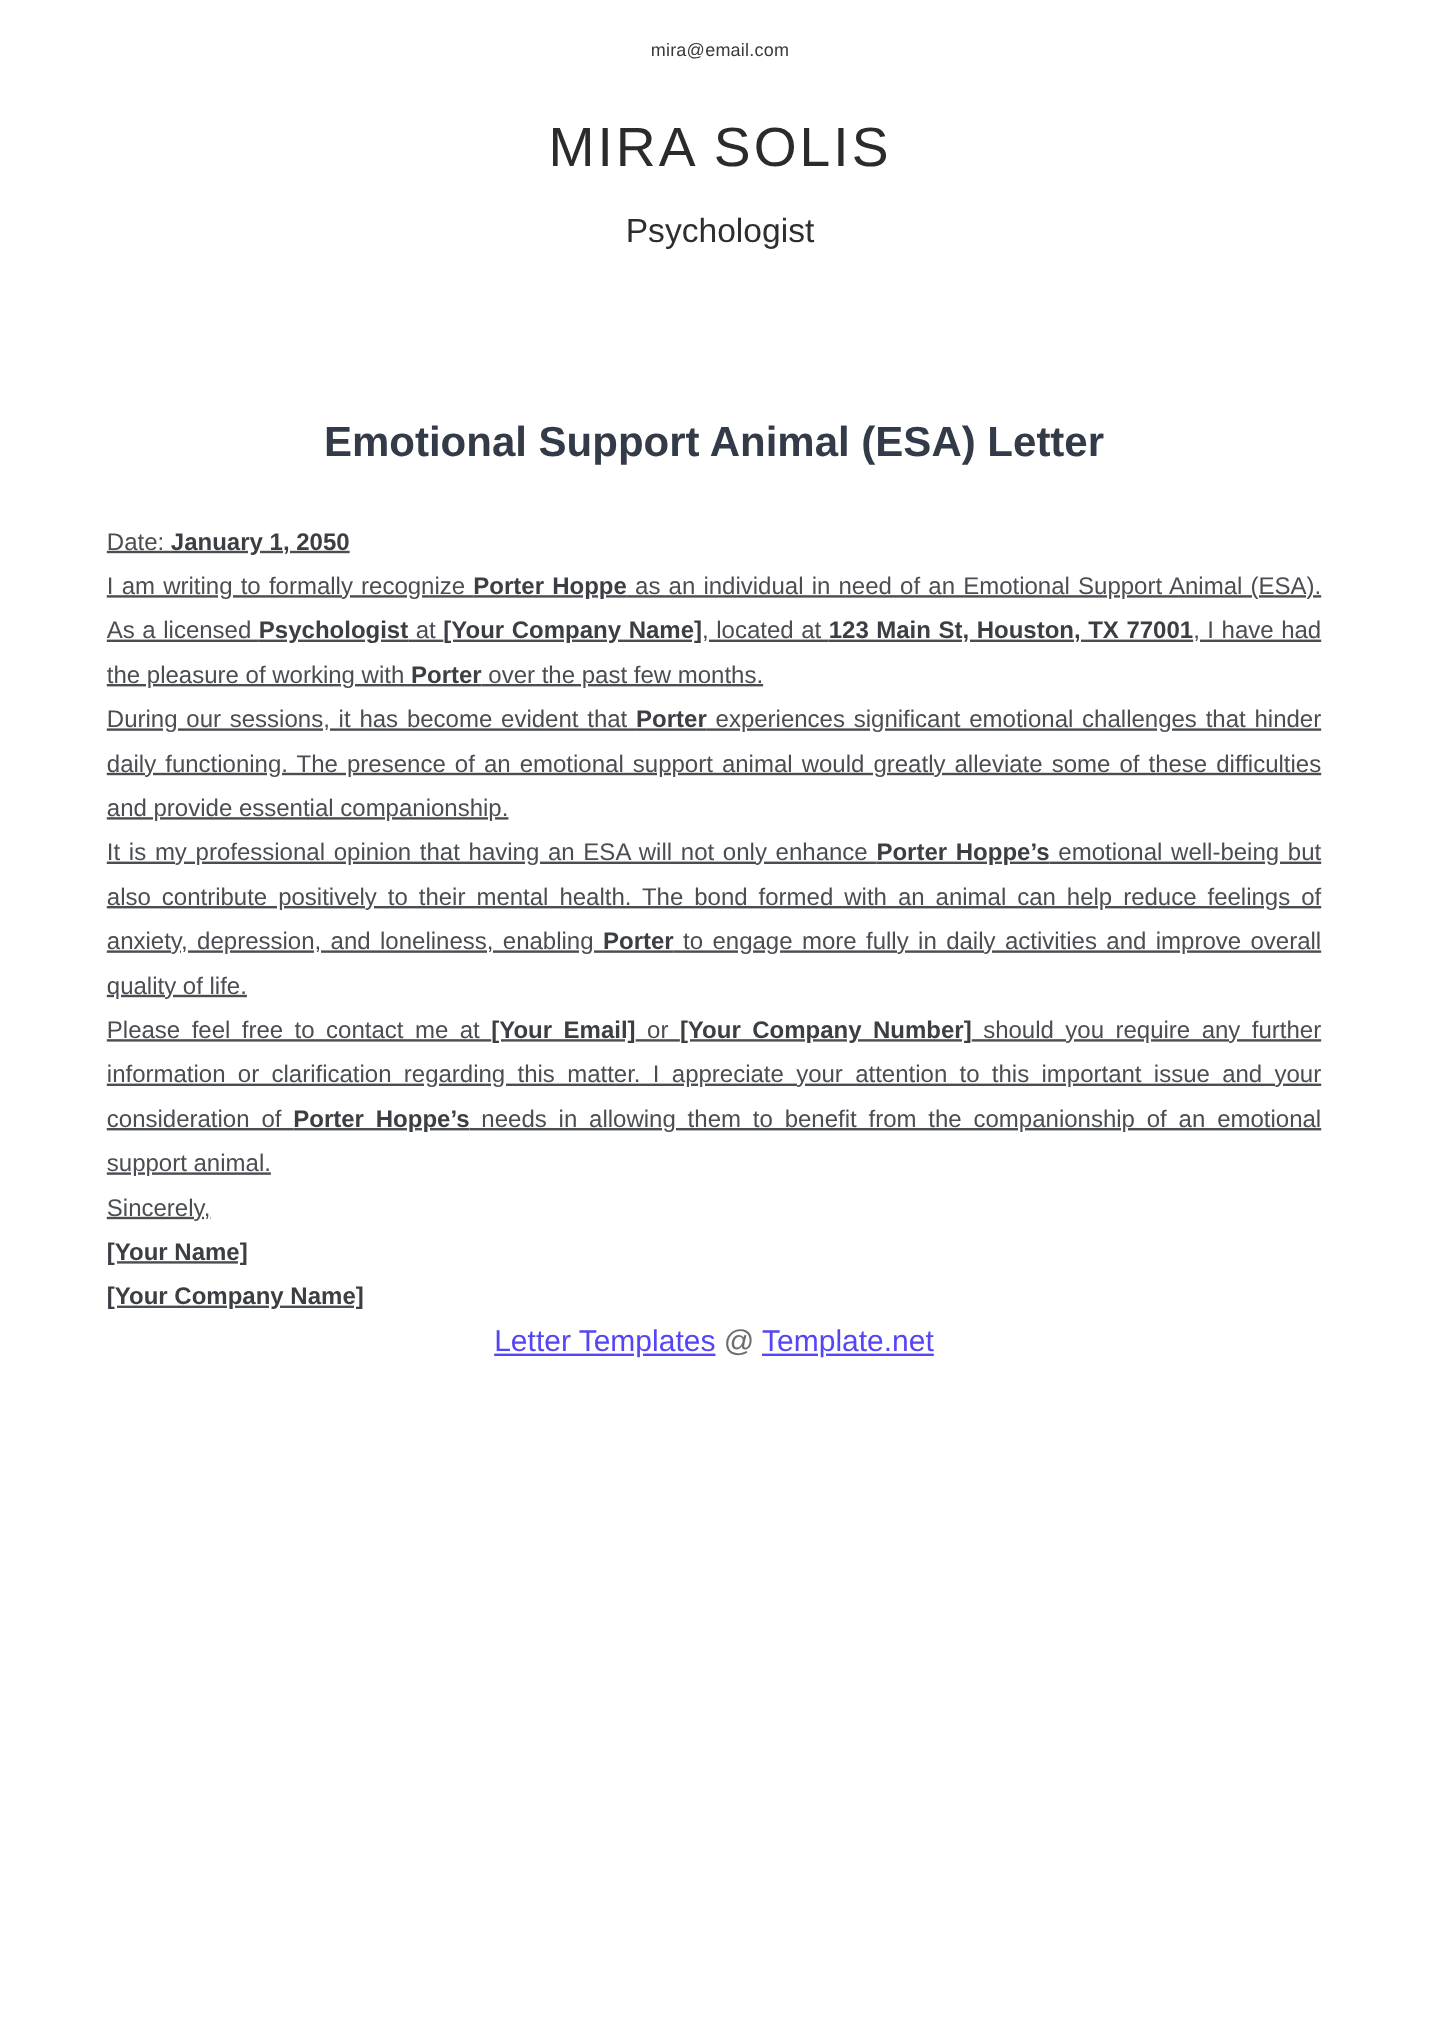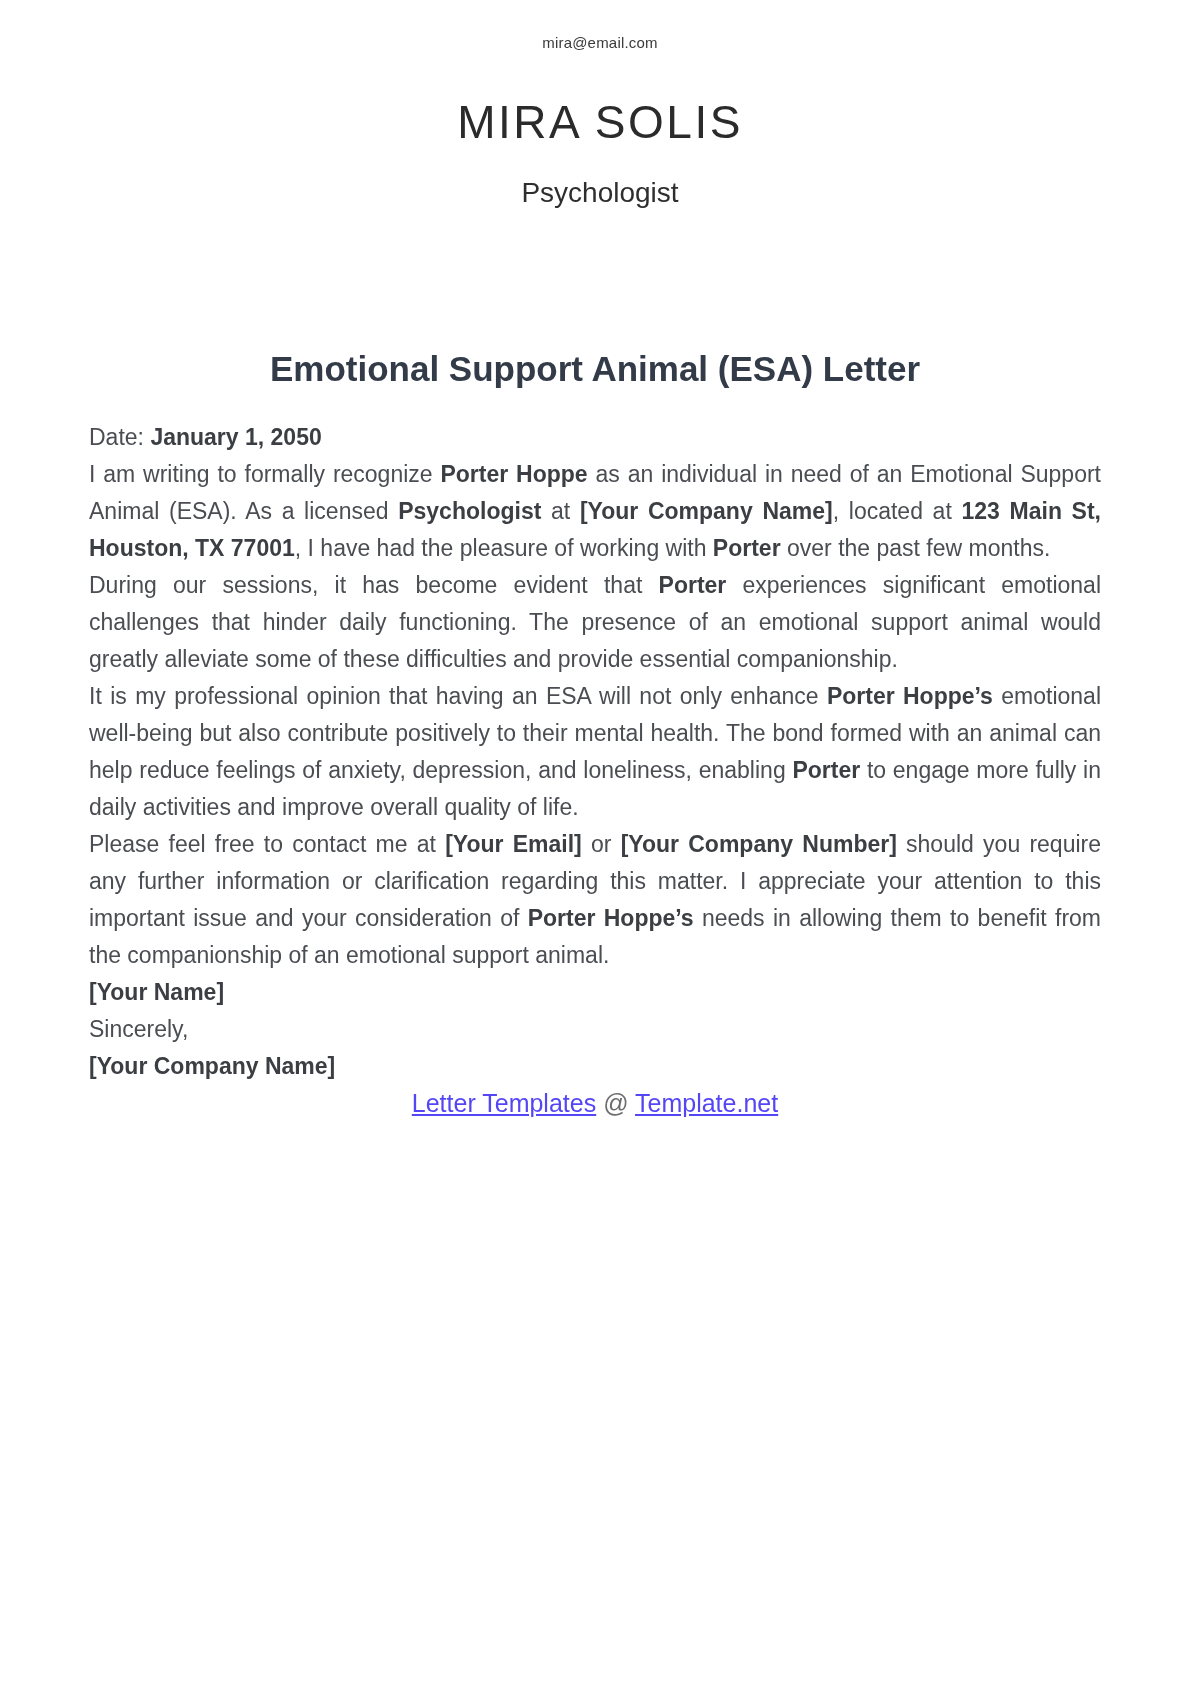--- a/index.html
+++ b/index.html
@@ -32,32 +32,33 @@
     font-size: 28px;
     font-weight: 400;
     color: #2e2e2e;
   }
 
   .letter { padding: 0 99px 0 89px; }
 
   .title {
     text-align: center;
     margin-top: 140px;
-    margin-bottom: 30px;
+    margin-bottom: 45px;
     font-size: 35px;
     font-weight: 700;
     color: #333b48;
   }
 
   .line {
     margin: 0;
-    font-size: 23px;
+    font-size: 20px;
     line-height: 37px;
     color: #4a4d52;
     font-weight: 400;
+    text-decoration: underline;
   }
   .line.justify { text-align: justify; }
   .line .b { font-weight: 700; color: #3b3e43; }
 
   .footer {
     text-align: center;
     font-size: 25px;
     line-height: 37px;
   }
   .footer a { text-decoration: underline; cursor: pointer; }
@@ -77,22 +78,22 @@
   <div class="letter">
 
     <div class="title">Emotional Support Animal (ESA) Letter</div>
 
     <div id="letter-body">
         <p class="line"><span>Date: </span><span class="b">January 1, 2050</span></p>
         <p class="line justify"><span>I am writing to formally recognize </span><span class="b">Porter Hoppe</span><span> as an individual in need of an Emotional Support Animal (ESA). As a licensed </span><span class="b">Psychologist</span><span> at </span><span class="b">[Your Company Name]</span><span>, located at </span><span class="b">123 Main St, Houston, TX 77001</span><span>, I have had the pleasure of working with </span><span class="b">Porter</span><span> over the past few months.</span></p>
         <p class="line justify"><span>During our sessions, it has become evident that </span><span class="b">Porter</span><span> experiences significant emotional challenges that hinder daily functioning. The presence of an emotional support animal would greatly alleviate some of these difficulties and provide essential companionship.</span></p>
         <p class="line justify"><span>It is my professional opinion that having an ESA will not only enhance </span><span class="b">Porter Hoppe’s</span><span> emotional well-being but also contribute positively to their mental health. The bond formed with an animal can help reduce feelings of anxiety, depression, and loneliness, enabling </span><span class="b">Porter</span><span> to engage more fully in daily activities and improve overall quality of life.</span></p>
         <p class="line justify"><span>Please feel free to contact me at </span><span class="b">[Your Email]</span><span> or </span><span class="b">[Your Company Number]</span><span> should you require any further information or clarification regarding this matter. I appreciate your attention to this important issue and your consideration of </span><span class="b">Porter Hoppe’s</span><span> needs in allowing them to benefit from the companionship of an emotional support animal.</span></p>
+        <p class="line"><span>Sincerely,</span></p>
         <p class="line"><span class="b">[Your Name]</span></p>
-        <p class="line"><span>Sincerely,</span></p>
         <p class="line"><span class="b">[Your Company Name]</span></p>
       </div>
 
     <div class="footer">
       <a style="color: rgb(85, 70, 245);">Letter Templates</a><span> </span><span class="sep">@</span><span> </span><a style="color: rgb(85, 70, 245);">Template.net</a>
     </div>
 
   </div>
 </div>
 

